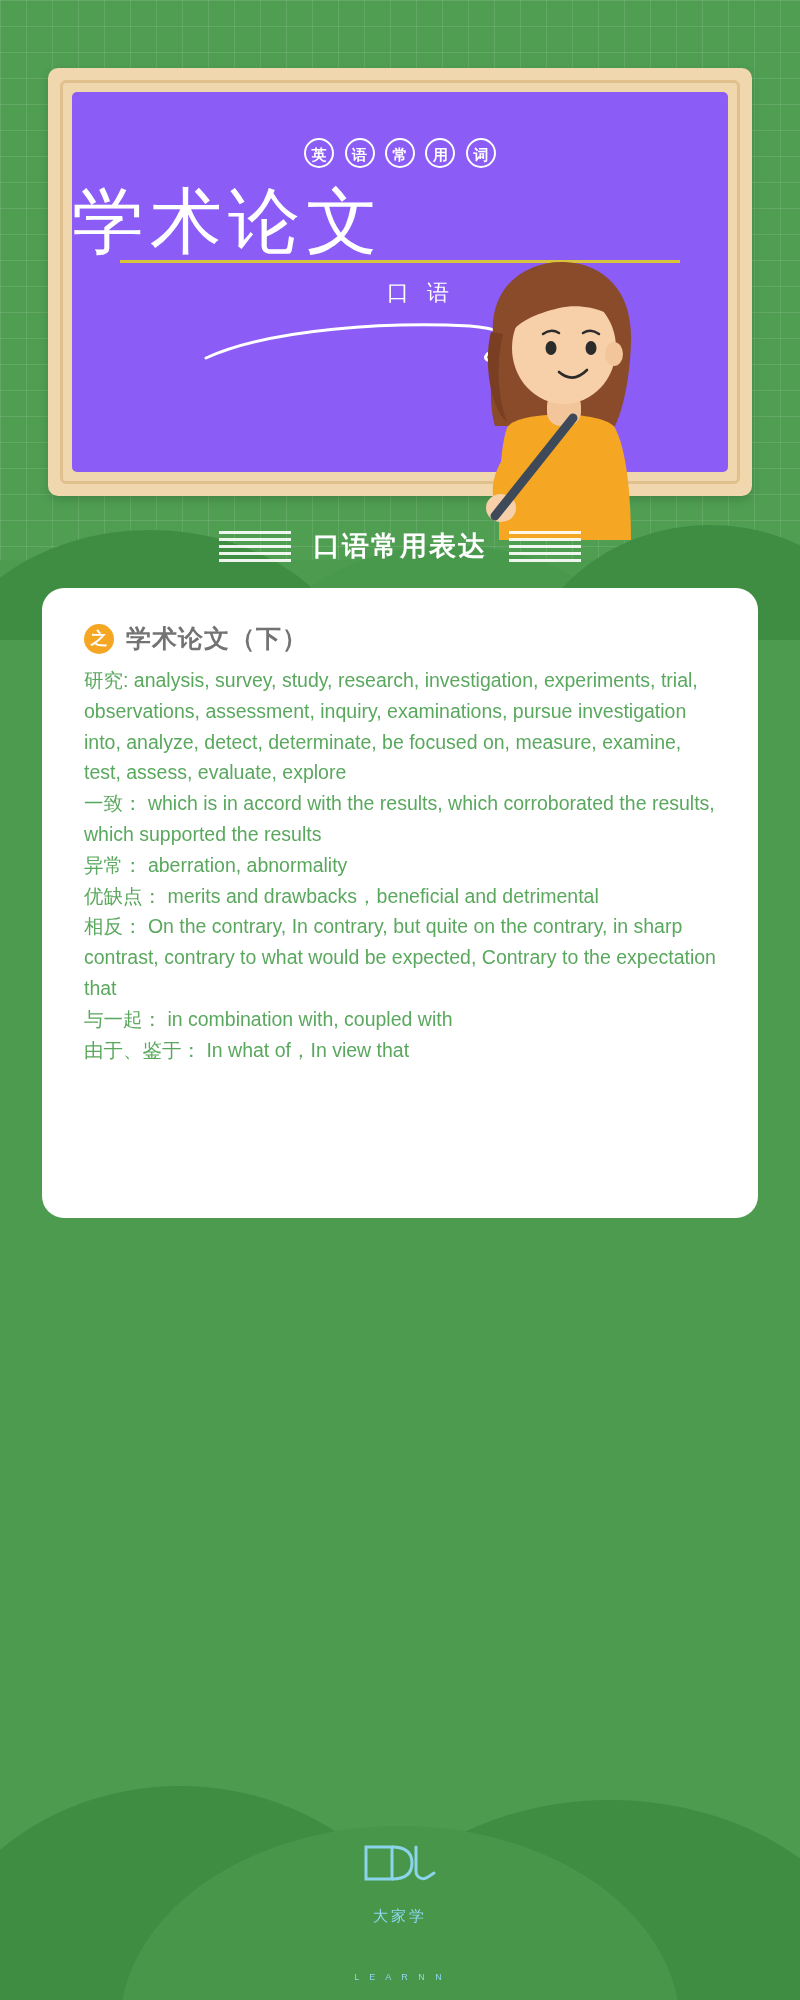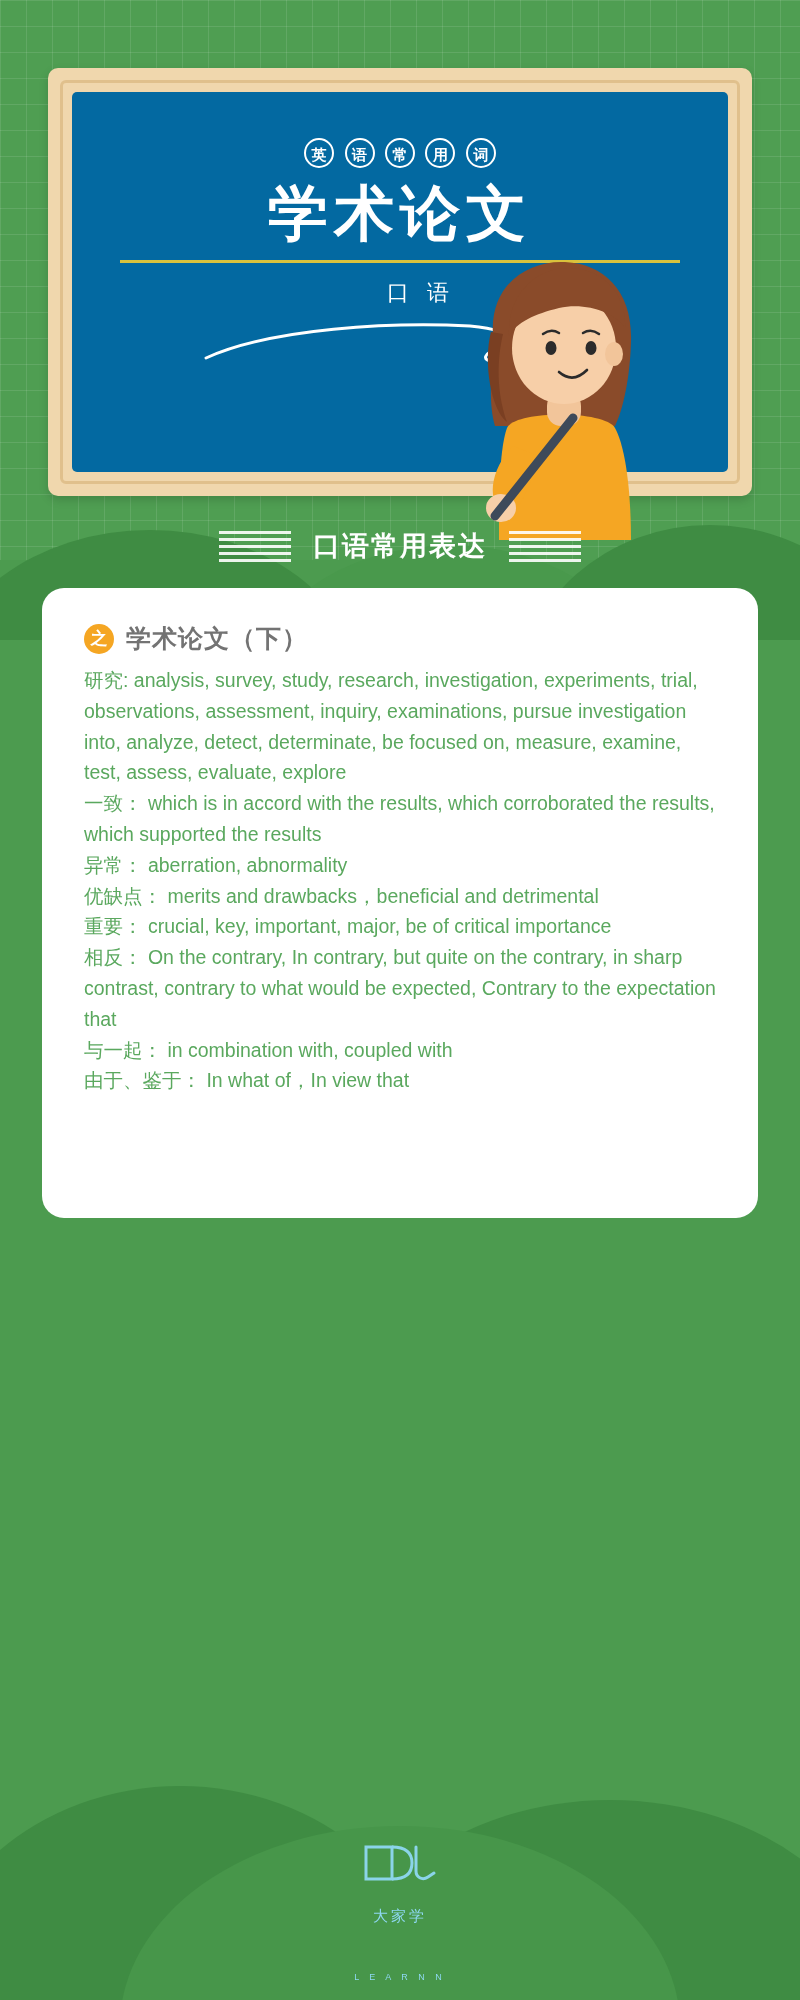--- a/index.html
+++ b/index.html
@@ -74,21 +74,21 @@
   .board-frame-inner {
     position: absolute;
     inset: 12px;
     border: 3px solid #e0c08c;
     border-radius: 6px;
   }
   .board {
     position: absolute;
     top: 24px; left: 24px;
     width: 656px; height: 380px;
-    background: #0369a1;
+    background: #8b5cf6;
     border-radius: 5px;
     overflow: hidden;
   }
   .board-eyebrow {
     position: absolute;
     top: 46px; left: 0; width: 100%;
     text-align: center;
   }
   .board-eyebrow span {
     display: inline-block;
@@ -98,24 +98,24 @@
     border: 2px solid #ffffff;
     border-radius: 50%;
     color: #ffffff;
     font-size: 15px;
     font-weight: bold;
     vertical-align: middle;
   }
   .board-title {
     position: absolute;
     top: 82px; left: 0; width: 100%;
-    text-align: center;
-    color: #ffffff;
-    font-size: 60px;
-    font-weight: bold;
+    text-align: left;
+    color: #ffffff;
+    font-size: 72px;
+    font-weight: normal;
     letter-spacing: 6px;
     font-family: "Liberation Serif", serif;
   }
   .board-rule {
     position: absolute;
     top: 168px; left: 48px;
     width: 560px; height: 3px;
     background: #d9c23c;
   }
   .board-sub {
@@ -307,21 +307,20 @@
 <div class="card">
   <div class="card-head">
     <span class="badge">之</span>
     <span class="card-title">学术论文（下）</span>
   </div>
   <div class="entry">
     <div><span class="k">研究:</span><span> analysis, survey, study, research, investigation, experiments, trial, observations, assessment, inquiry, examinations, pursue investigation into, analyze, detect, determinate, be focused on, measure, examine, test, assess, evaluate, explore</span></div>
     <div><span class="k">一致：</span><span> which is in accord with the results, which corroborated the results, which supported the results</span></div>
     <div><span class="k">异常：</span><span> aberration, abnormality</span></div>
     <div><span class="k">优缺点：</span><span> merits and drawbacks，beneficial and detrimental</span></div>
-    <div><span class="k">重要：</span><span> crucial, key, important, major, be of critical importance</span></div>
     <div><span class="k">相反：</span><span> On the contrary, In contrary, but quite on the contrary, in sharp contrast, contrary to what would be expected, Contrary to the expectation that</span></div>
     <div><span class="k">与一起：</span><span> in combination with, coupled with</span></div>
     <div><span class="k">由于、鉴于：</span><span> In what of，In view that</span></div>
   </div>
 </div>
 
 <div class="bot-hill-a"></div>
 <div class="bot-hill-b"></div>
 <div class="bot-hill-c"></div>
 

